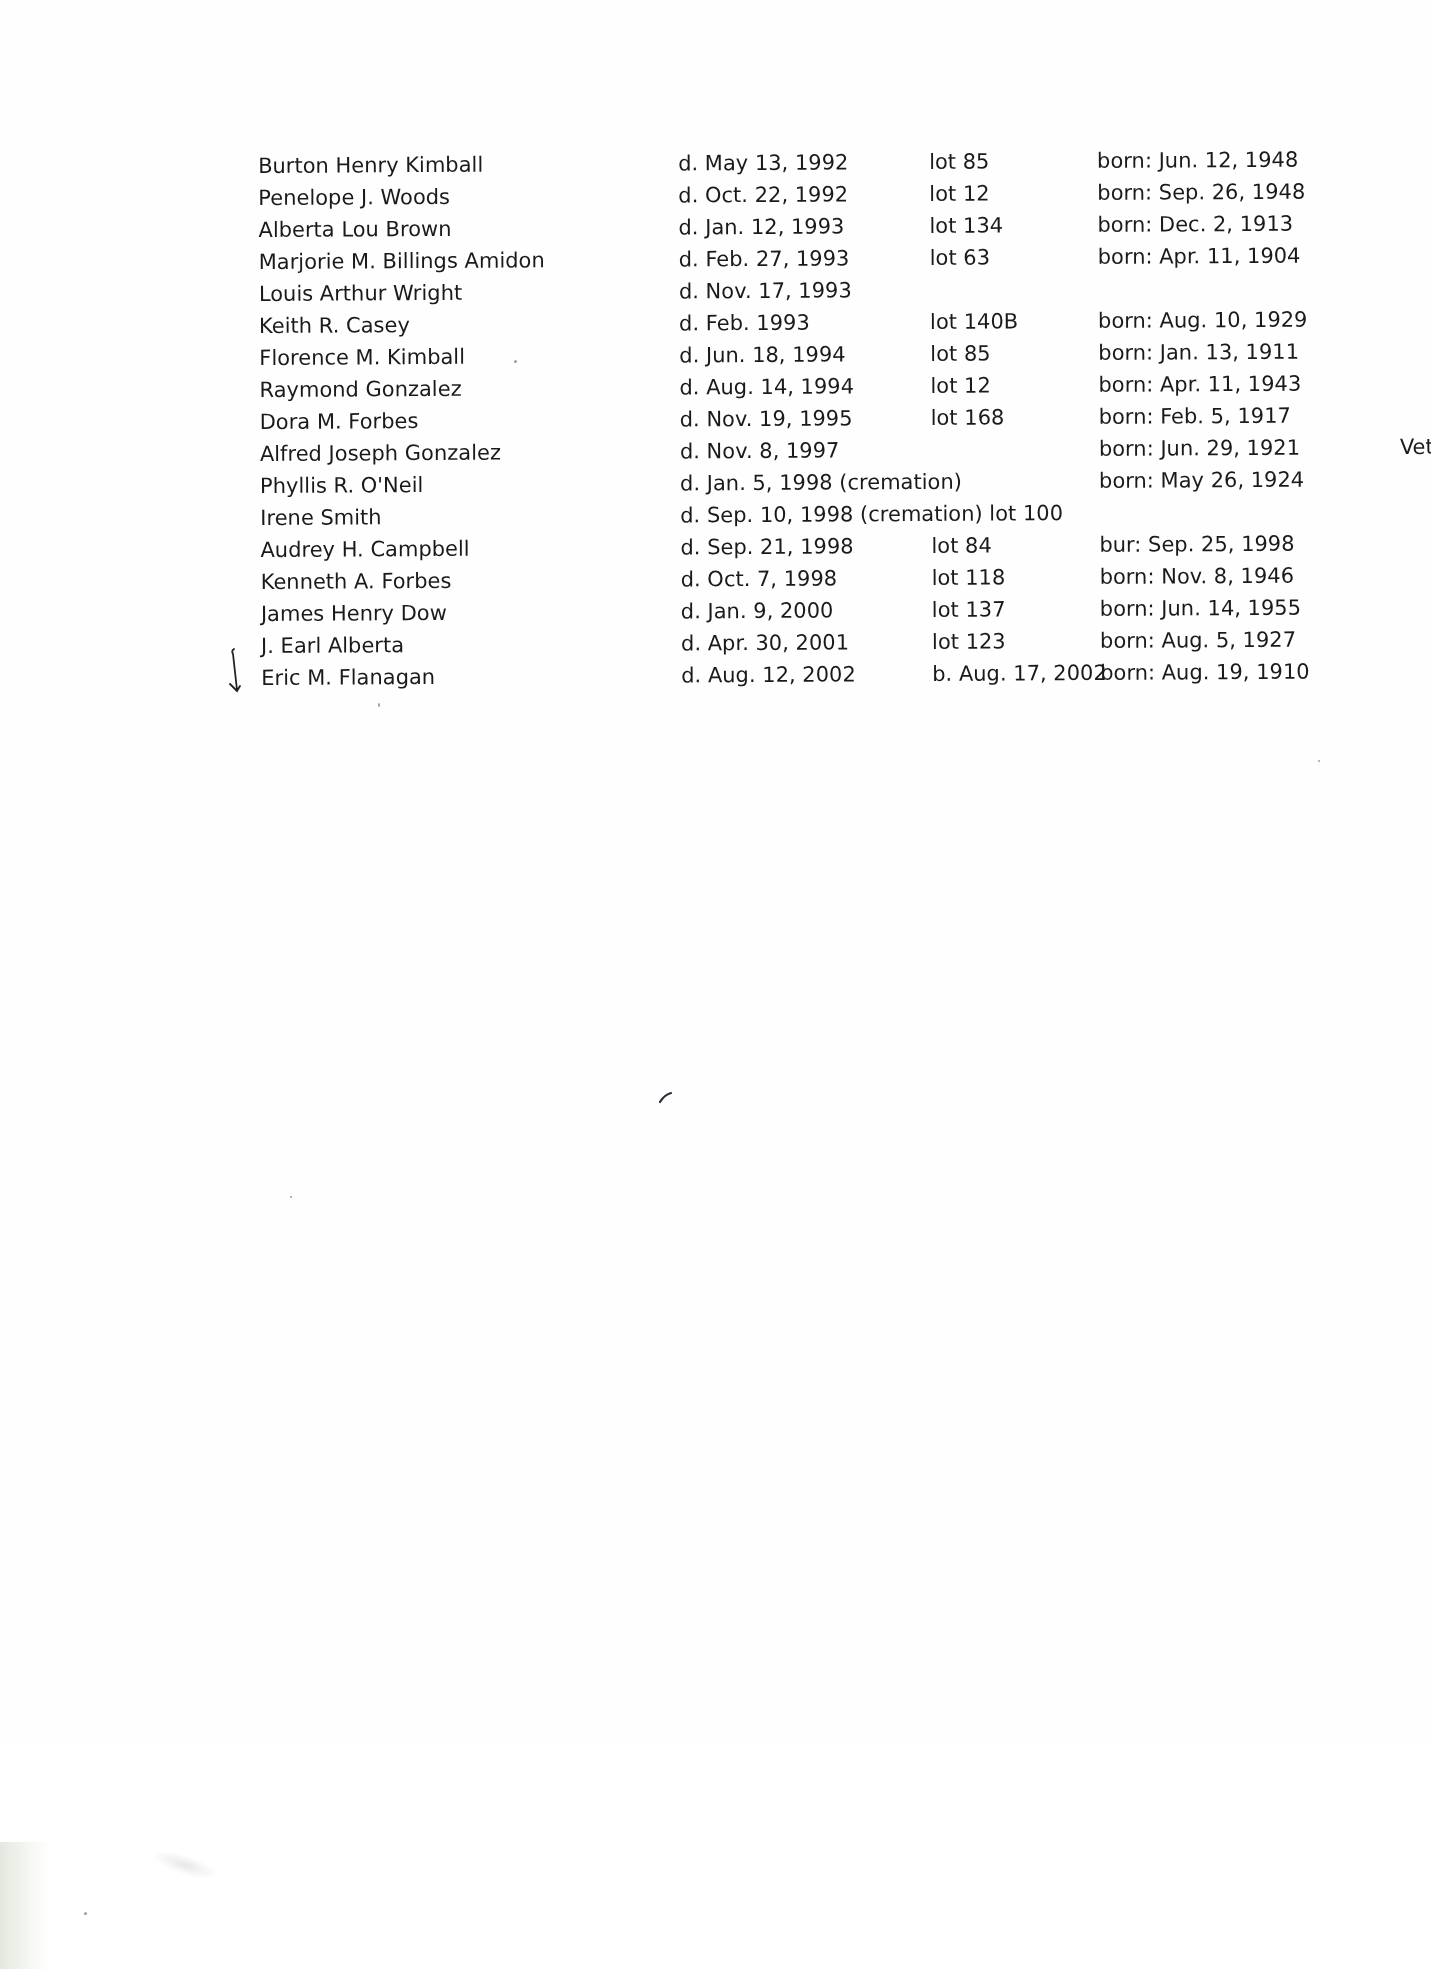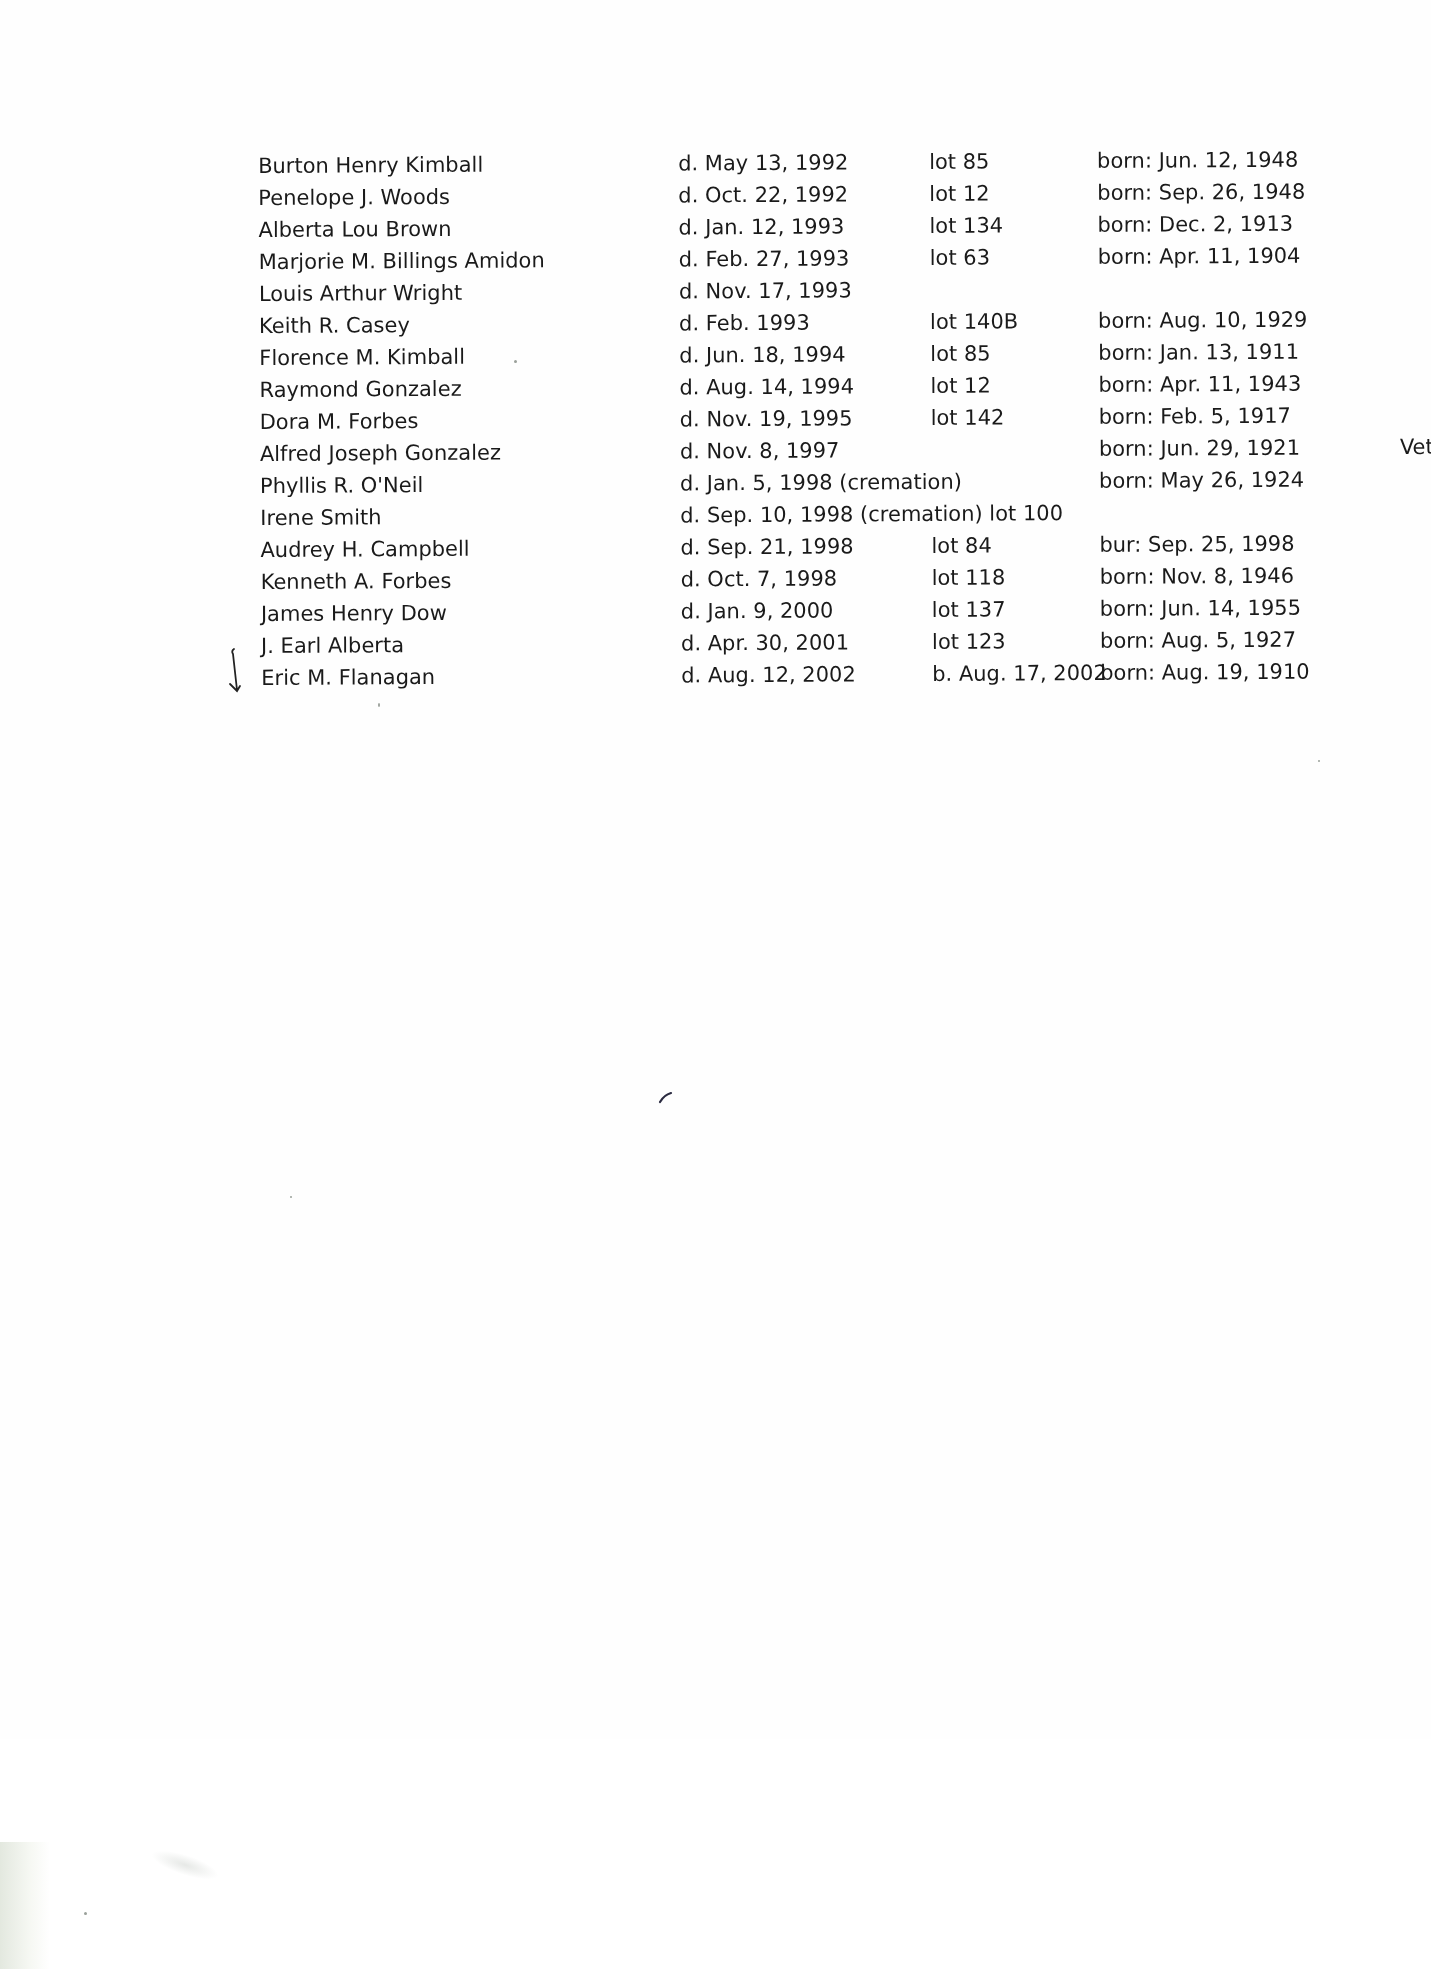--- a/index.html
+++ b/index.html
@@ -144,21 +144,21 @@
       <div class="record-row">
         <span class="cell c-name">Raymond Gonzalez</span>
         <span class="cell c-death">d. Aug. 14, 1994</span>
         <span class="cell c-lot">lot 12</span>
         <span class="cell c-born">born: Apr. 11, 1943</span>
         <span class="cell c-note"></span>
       </div>
       <div class="record-row">
         <span class="cell c-name">Dora M. Forbes</span>
         <span class="cell c-death">d. Nov. 19, 1995</span>
-        <span class="cell c-lot">lot 142</span>
+        <span class="cell c-lot">lot 168</span>
         <span class="cell c-born">born: Feb. 5, 1917</span>
         <span class="cell c-note"></span>
       </div>
       <div class="record-row">
         <span class="cell c-name">Alfred Joseph Gonzalez</span>
         <span class="cell c-death">d. Nov. 8,  1997</span>
         <span class="cell c-lot"></span>
         <span class="cell c-born">born: Jun. 29, 1921</span>
         <span class="cell c-note">Veter</span>
       </div>

